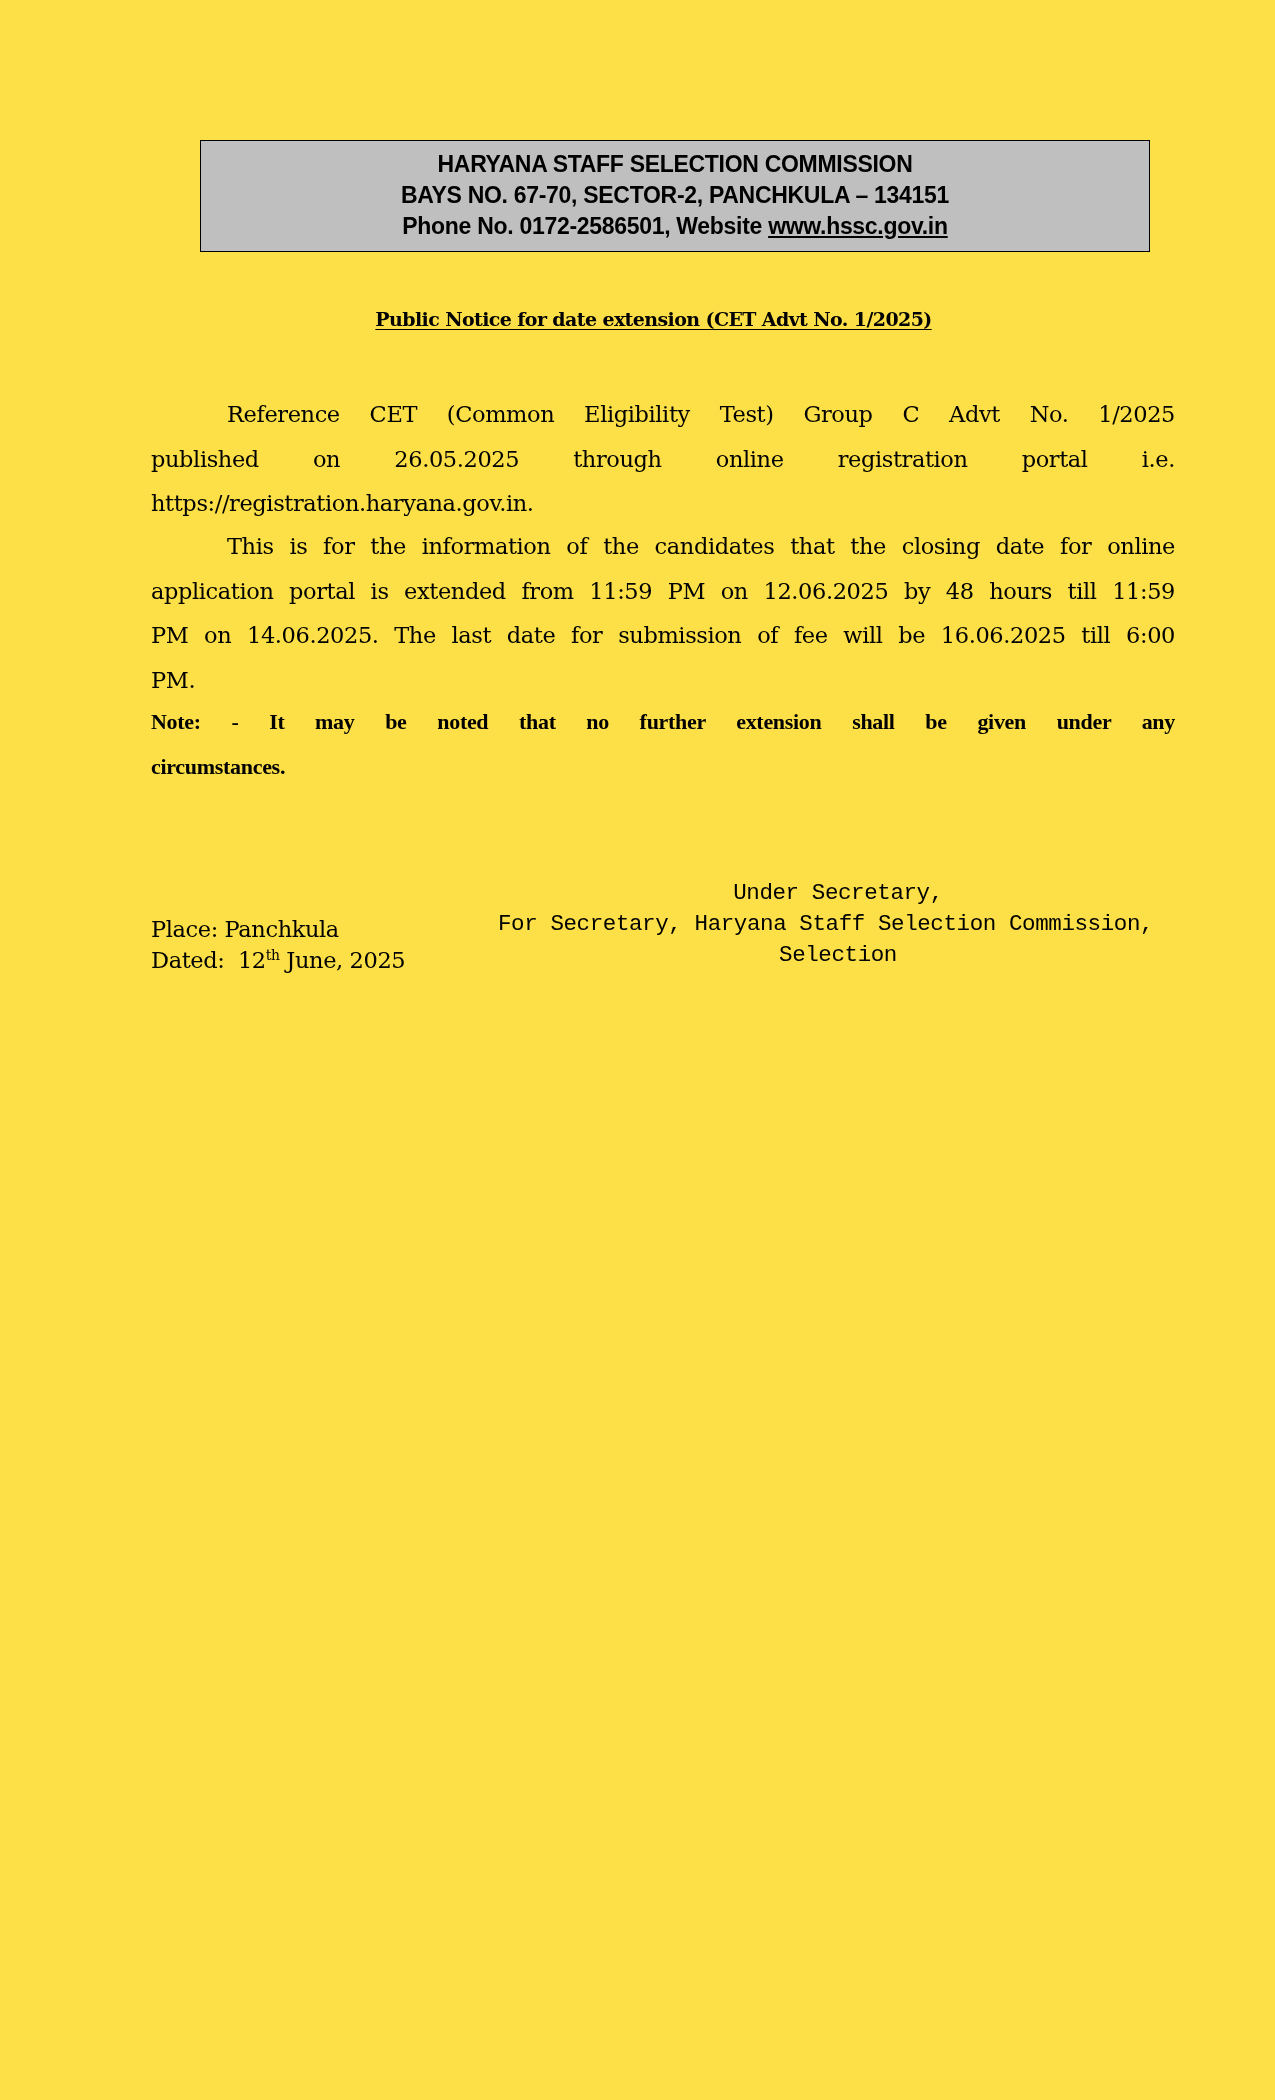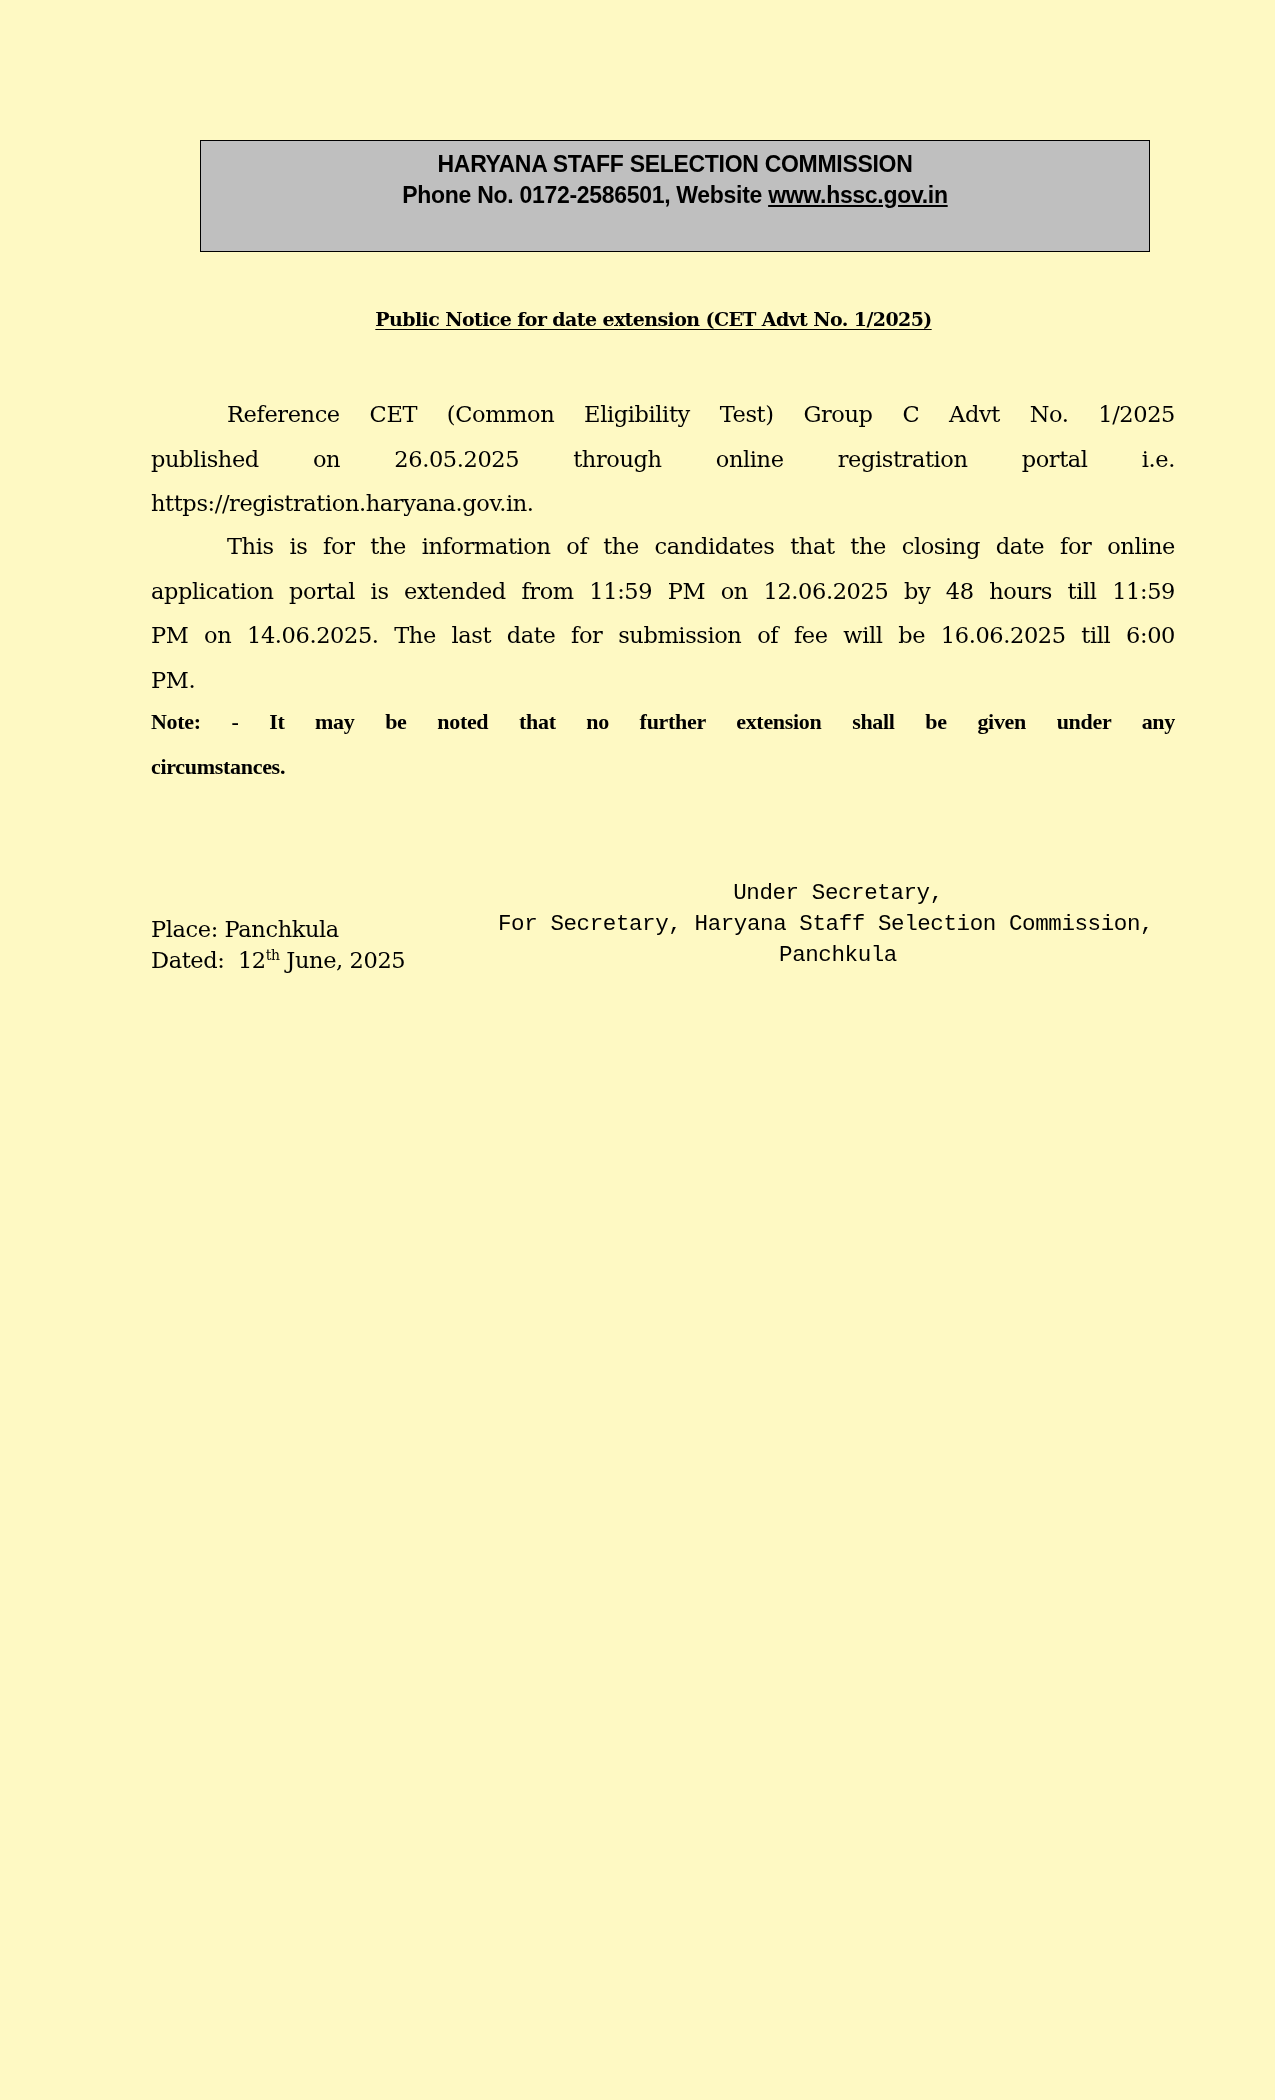--- a/index.html
+++ b/index.html
@@ -12,21 +12,21 @@
       height: 2100px;
       position: relative;
       overflow: hidden;
       color: #000000;
     }
     .page {
       position: absolute;
       left: 0; top: 0;
       width: 1275px;
       height: 2100px;
-      background: #fef9c3;
+      background: #fde047;
     }
     .header-box {
       position: absolute;
       left: 200px;
       top: 140px;
       width: 950px;
       height: 112px;
       background: #bfbfbf;
       border: 1.5px solid #000;
       box-sizing: border-box;
@@ -111,20 +111,21 @@
     .footer-right .row.r1 { padding-left: 40px; }
     .footer-right .row.r3 { padding-left: 40px; }
   </style>
 </head>
 <body>
 
 <div class="page">
 
   <div class="header-box">
     <span class="header-line">HARYANA STAFF SELECTION COMMISSION</span>
+    <span class="header-line">BAYS NO. 67-70, SECTOR-2, PANCHKULA – 134151</span>
     <span class="header-line"><span>Phone No. 0172-2586501, Website </span><span class="header-link">www.hssc.gov.in</span></span>
   </div>
 
   <div class="notice-title">
     <span>Public Notice for date extension (CET Advt No. 1/2025)</span>
   </div>
 
   <div class="body-text para-1">
     <span class="justify-line" style="padding-left:76px;">Reference CET (Common Eligibility Test) Group C Advt No. 1/2025</span>
     <span class="justify-line">published on 26.05.2025 through online registration portal i.e.</span>
@@ -144,16 +145,16 @@
   </div>
 
   <div class="footer-left">
     <span class="row">Place: Panchkula</span>
     <span class="row"><span style="white-space:pre;">Dated:  12</span><sup>th</sup><span style="white-space:pre;"> June, 2025</span></span>
   </div>
 
   <div class="footer-right">
     <span class="row r1">Under Secretary,</span>
     <span class="row r2">For Secretary, Haryana Staff Selection Commission,</span>
-    <span class="row r3">Panchkula</span>
+    <span class="row r3">Selection</span>
   </div>
 
 </div>
 
 </body></html>

